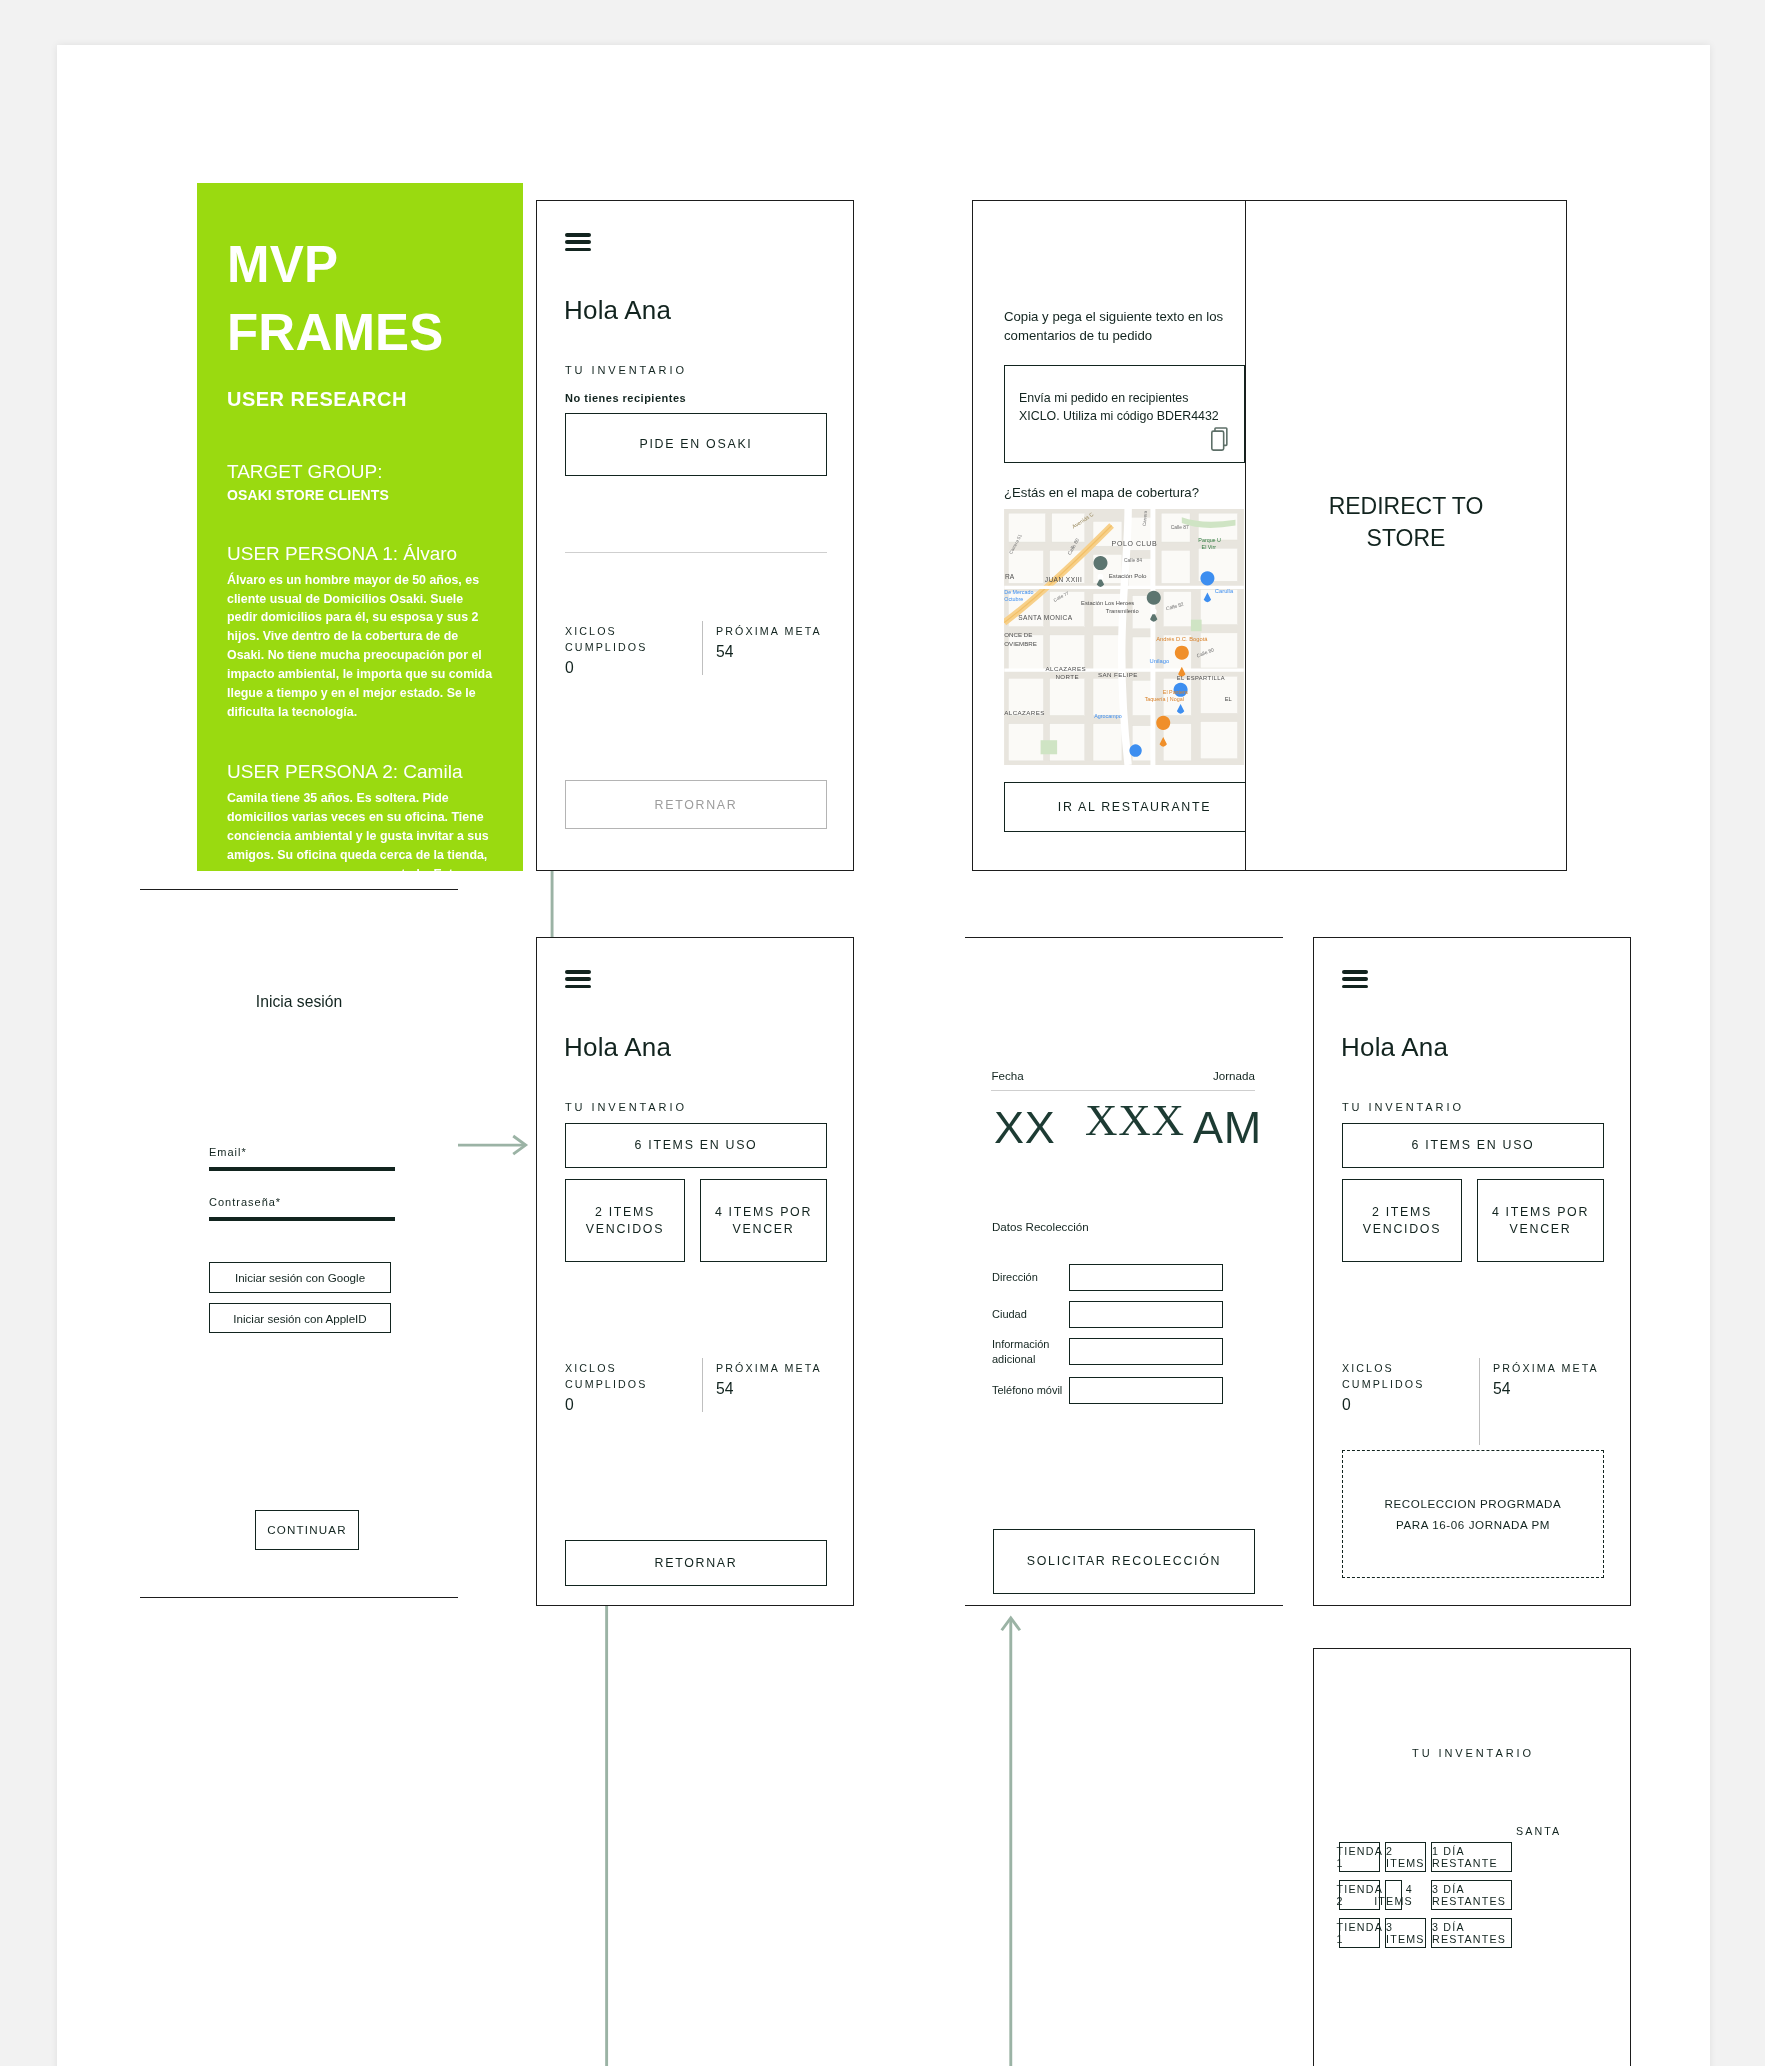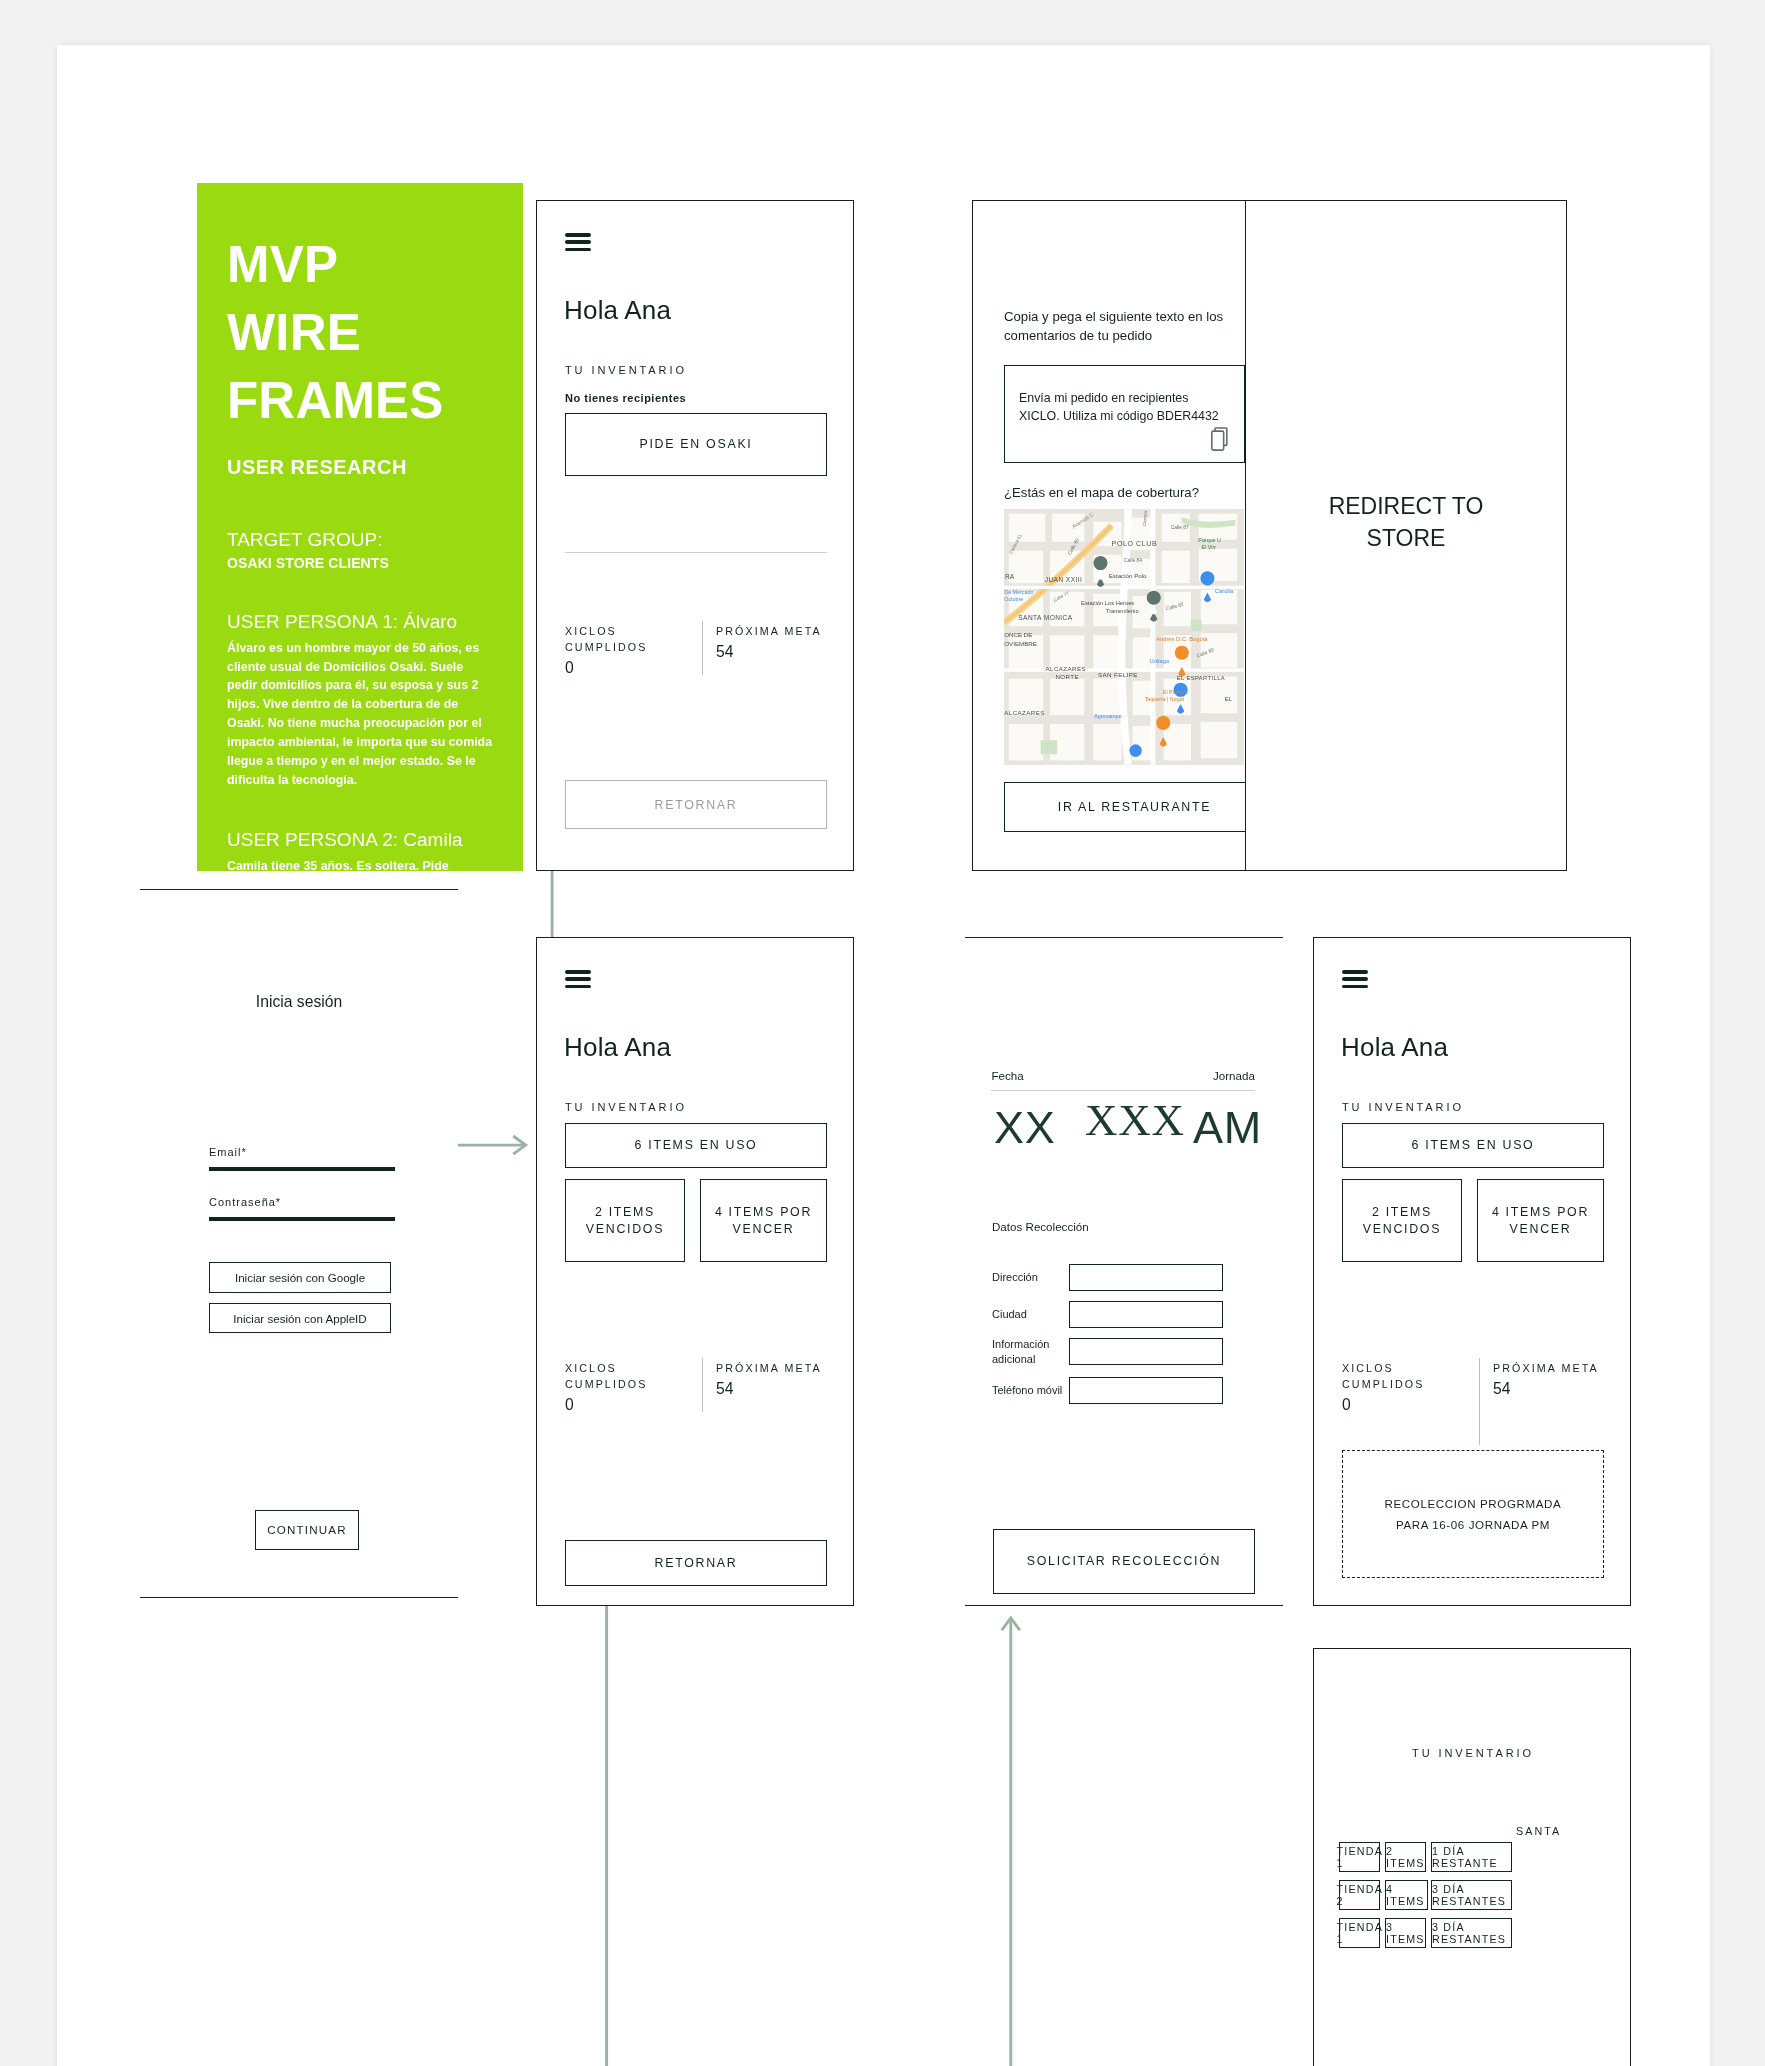--- a/index.html
+++ b/index.html
@@ -159,21 +159,20 @@
     <path class="conn" d="M 1330 5160 L 1330 5192 L 2680 5192"></path>
     <path class="conn-arrow" d="M 2654 5170 L 2684 5192 L 2654 5214"></path>
 
     <path class="conn" d="M 2668 5380 L 2340 5380 Q 2308 5380 2308 5348 L 2308 3810"></path>
     <circle class="conn-dot" cx="2668" cy="5380" r="13"></circle>
     <path class="conn-arrow" d="M 2286 3836 L 2308 3806 L 2330 3836"></path>
   </svg>
 
   <div class="abs" id="intro-card">
     <div class="intro-big">MVP</div>
-    <div class="intro-big">WIRE</div>
     <div class="intro-big">FRAMES</div>
     <div class="intro-sub">USER RESEARCH</div>
     <div class="intro-h">TARGET GROUP:</div>
     <div class="intro-small">OSAKI STORE CLIENTS</div>
     <div class="intro-h2">USER PERSONA 1: Álvaro</div>
     <div class="intro-body">Álvaro es un hombre mayor de 50 años, es cliente usual de Domicilios Osaki. Suele pedir domicilios para él, su esposa y sus 2 hijos. Vive dentro de la cobertura de de Osaki. No tiene mucha preocupación por el impacto ambiental, le importa que su comida llegue a tiempo y en el mejor estado. Se le dificulta la tecnología.</div>
     <div class="intro-h2">USER PERSONA 2: Camila</div>
     <div class="intro-body">Camila tiene 35 años. Es soltera. Pide domicilios varias veces en su oficina. Tiene conciencia ambiental y le gusta invitar a sus amigos. Su oficina queda cerca de la tienda, pero su casa es un poco apartada. Esta habituada a usar aplicaciones móviles.</div>
   </div>
 
@@ -432,21 +431,21 @@
 
   <div class="abs screen" style="left:1256px;top:1586px;width:318px;height:669px;">
     <div class="abs eyebrow" style="left:0;top:98px;width:318px;text-align:center;">TU INVENTARIO</div>
     <div class="abs vence" style="left:202px;top:176px;">SANTA</div>
 
     <div class="abs cell" style="left:25px;top:193px;width:41px;height:30px;">TIENDA 1</div>
     <div class="abs cell" style="left:71px;top:193px;width:41px;height:30px;">2 ITEMS</div>
     <div class="abs cell" style="left:117px;top:193px;width:81px;height:30px;">1 DÍA RESTANTE</div>
 
     <div class="abs cell" style="left:25px;top:231px;width:41px;height:30px;">TIENDA 2</div>
-    <div class="abs cell" style="left:71px;top:231px;width:43px;height:30px;">4 ITEMS</div>
+    <div class="abs cell" style="left:71px;top:231px;width:17px;height:30px;text-align:right;">4 ITEMS</div>
     <div class="abs cell" style="left:117px;top:231px;width:81px;height:30px;">3 DÍA RESTANTES</div>
 
     <div class="abs cell" style="left:25px;top:269px;width:41px;height:30px;">TIENDA 1</div>
     <div class="abs cell" style="left:71px;top:269px;width:41px;height:30px;">3 ITEMS</div>
     <div class="abs cell" style="left:117px;top:269px;width:81px;height:30px;">3 DÍA RESTANTES</div>
 
   </div>
 
 </div>
 

